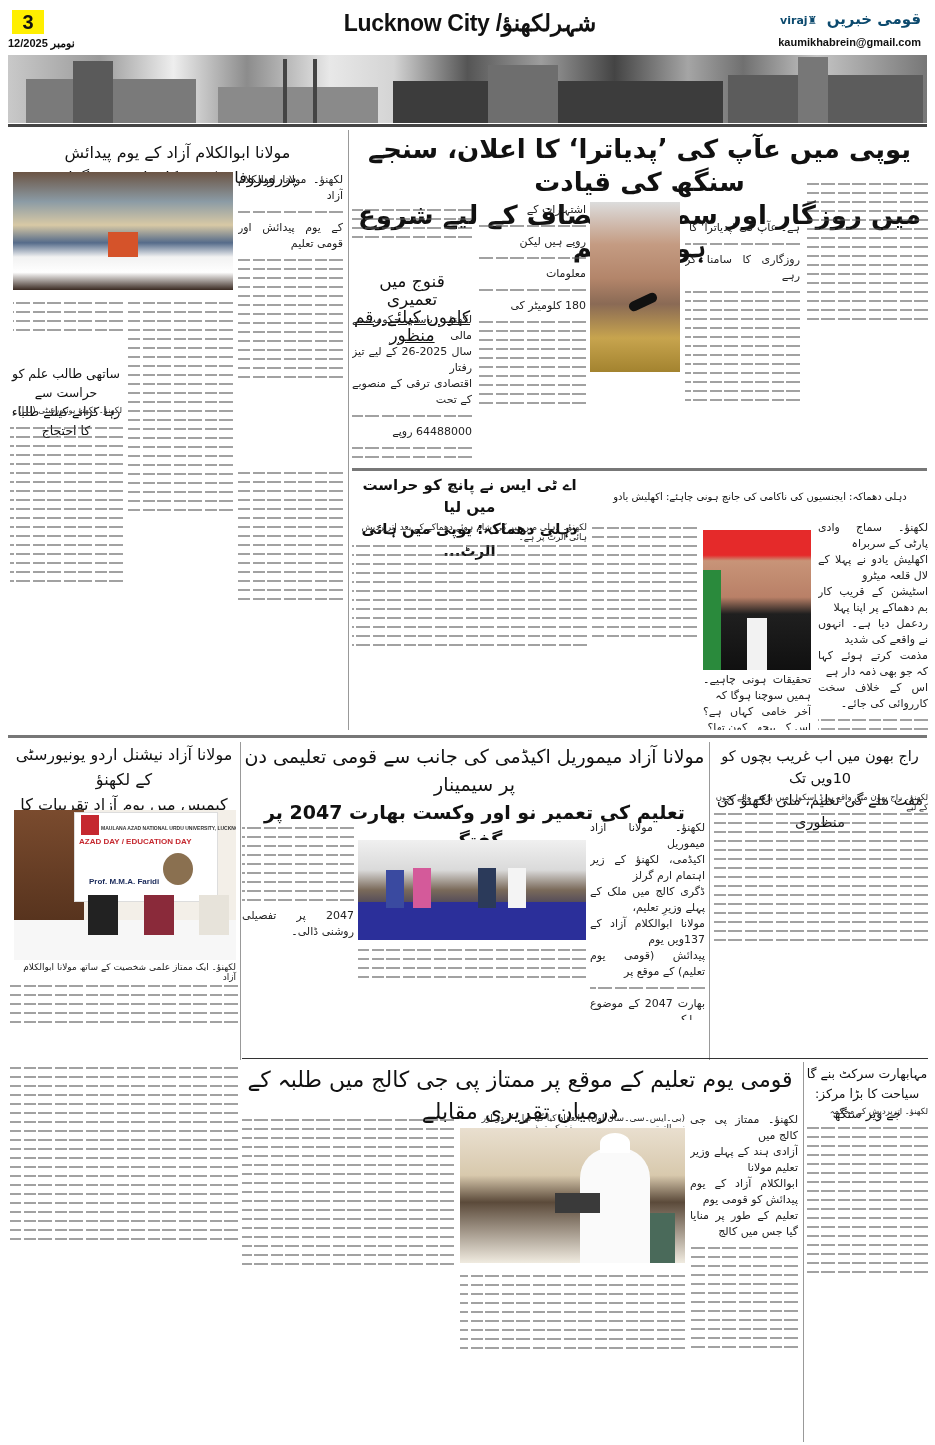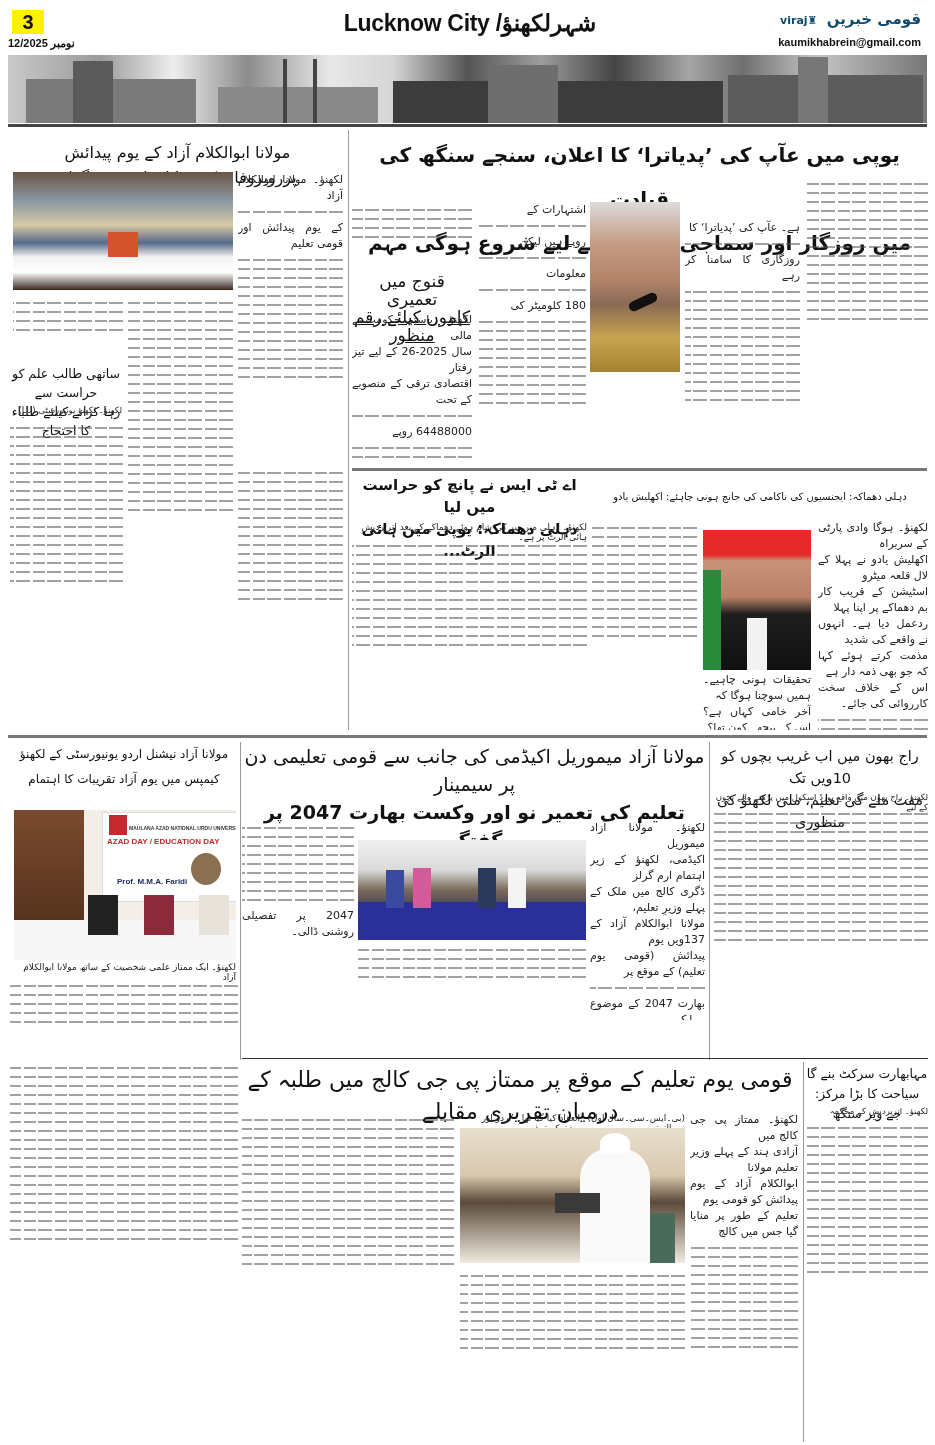--- a/index.html
+++ b/index.html
@@ -12,21 +12,21 @@
   .section-title { position: absolute; left: 300px; top: 10px; width: 340px; text-align: center; font: bold 23px "Liberation Sans", sans-serif; letter-spacing: -0.3px; }
   .brand { position: absolute; right: 14px; top: 10px; font: bold 15px "DejaVu Sans", sans-serif; color: #0c4a6e; direction: rtl; }
   .brand .logo { display: inline-block; font-size: 11px; font-weight: bold; margin-right: 4px; }
   .email { position: absolute; right: 14px; top: 36px; font: bold 11px "Liberation Sans", sans-serif; }
 
   .banner { position: absolute; left: 8px; top: 55px; width: 919px; height: 68px; background: linear-gradient(90deg, #c9c9c9 0%, #9a9a9a 10%, #eee 18%, #8c8c8c 26%, #e8e8e8 35%, #d4d4d4 42%, #555 50%, #9d9d9d 58%, #444 66%, #a5a5a5 74%, #707070 80%, #c5c5c5 88%, #777 100%); overflow: hidden; }
   .banner .bld { position: absolute; bottom: 0; background: #6a6a6a; }
   .banner-rule { position: absolute; left: 8px; top: 124px; width: 919px; height: 3px; background: #444; }
 
   .urdu { direction: rtl; text-align: right; font-family: "DejaVu Sans", sans-serif; }
-  .hl-big { font-weight: bold; font-size: 20px; line-height: 44px; text-align: center; }
+  .hl-big { font-weight: bold; font-size: 26px; line-height: 33px; text-align: center; }
   .hl-mid { font-size: 19px; line-height: 25px; text-align: center; }
   .hl-sm { font-size: 14px; line-height: 19px; text-align: center; }
   .hl-bold { font-weight: bold; }
 
   .col-text { position: absolute; overflow: hidden; font-size: 11px; line-height: 16px; color: #222; direction: rtl; text-align: justify; }
   .col-text .line { display: block; height: 2px; margin: 7px 0; background: repeating-linear-gradient(270deg, #555 0 14px, transparent 14px 16px, #555 16px 28px, transparent 28px 31px); opacity: 0.55; }
 
   .photo { position: absolute; overflow: hidden; }
   .rule-h { position: absolute; height: 3px; background: #777; }
   .rule-v { position: absolute; width: 1px; background: #999; }
@@ -208,21 +208,21 @@
     <span class="line"></span>
     <span class="line"></span>
     <span class="line"></span>
     <span class="line"></span>
     <span class="line"></span>
     <span class="line"></span>
 </div>
 
 <div class="urdu hl-mid" style="position:absolute;left:592px;top:484px;width:336px;font-size:10px;">دہلی دھماکہ: ایجنسیوں کی ناکامی کی جانچ ہونی چاہئے: اکھلیش یادو</div>
 <div class="col-text" style="left:818px;top:520px;width:110px;height:210px;">
-  <span>لکھنؤ۔ ہوگا وادی پارٹی کے سربراہ</span><br><span>اکھلیش یادو نے پہلا کے لال قلعہ میٹرو</span><br><span>اسٹیشن کے قریب کار بم دھماکے پر اپنا پہلا</span><br><span>ردعمل دیا ہے۔ انہوں نے واقعے کی شدید</span><br><span>مذمت کرتے ہوئے کہا کہ جو بھی ذمہ دار ہے</span><br><span>اس کے خلاف سخت کارروائی کی جائے۔</span><span class="line"></span><span class="line"></span>
+  <span>لکھنؤ۔ سماج وادی پارٹی کے سربراہ</span><br><span>اکھلیش یادو نے پہلا کے لال قلعہ میٹرو</span><br><span>اسٹیشن کے قریب کار بم دھماکے پر اپنا پہلا</span><br><span>ردعمل دیا ہے۔ انہوں نے واقعے کی شدید</span><br><span>مذمت کرتے ہوئے کہا کہ جو بھی ذمہ دار ہے</span><br><span>اس کے خلاف سخت کارروائی کی جائے۔</span><span class="line"></span><span class="line"></span>
 </div>
 <div class="photo" style="left:703px;top:530px;width:108px;height:140px;background:linear-gradient(180deg,#e52a2a 0%,#e52a2a 18%,#c89478 22%,#b98067 48%,#1f1f1f 60%,#101010 100%);">
   <div style="position:absolute;left:0;top:40px;width:18px;height:100px;background:#2a8a3c;"></div>
   <div style="position:absolute;left:44px;top:88px;width:20px;height:52px;background:#f2f2f2;"></div>
 </div>
 <div class="col-text" style="left:703px;top:672px;width:108px;height:58px;">
   <span>تحقیقات ہونی چاہیے۔ ہمیں سوچنا ہوگا کہ</span><br><span>آخر خامی کہاں ہے؟ اس کے پیچھے کون تھا؟</span>
 </div>
 <div class="col-text" style="left:592px;top:520px;width:105px;height:210px;">
   <span class="line"></span>
@@ -235,27 +235,27 @@
     <span class="line"></span>
     <span class="line"></span>
     <span class="line"></span>
     <span class="line"></span>
     <span class="line"></span>
     <span class="line"></span>
 </div>
 
 <div class="rule-h" style="left:8px;top:735px;width:919px;"></div>
 
-<div class="urdu hl-mid" style="position:absolute;left:10px;top:742px;width:228px;font-size:12px;line-height:25px;">
+<div class="urdu hl-mid" style="position:absolute;left:10px;top:742px;width:228px;font-size:16px;line-height:25px;">
   <div>مولانا آزاد نیشنل اردو یونیورسٹی کے لکھنؤ</div>
   <div>کیمپس میں یوم آزاد تقریبات کا اہتمام</div>
 </div>
 <div class="photo" style="left:14px;top:810px;width:222px;height:150px;background:#f3efe8;">
   <div style="position:absolute;left:0;top:0;width:70px;height:150px;background:linear-gradient(180deg,#7a4b2e,#4b2b18);"></div>
-  <div style="position:absolute;left:88px;top:2px;width:144px;height:90px;background:#ffffff;border:1px solid #ddd;">
+  <div style="position:absolute;left:60px;top:2px;width:144px;height:90px;background:#ffffff;border:1px solid #ddd;">
     <div style="position:absolute;left:6px;top:2px;width:18px;height:20px;background:#c5282f;"></div>
     <div style="position:absolute;left:26px;top:12px;font:bold 5px 'Liberation Sans',sans-serif;color:#333;white-space:nowrap;">MAULANA AZAD NATIONAL URDU UNIVERSITY, LUCKNOW</div>
     <div style="position:absolute;left:4px;top:24px;font:bold 8px 'Liberation Sans',sans-serif;color:#c5282f;white-space:nowrap;">AZAD DAY / EDUCATION DAY</div>
     <div style="position:absolute;left:14px;top:64px;font:bold 8px 'Liberation Sans',sans-serif;color:#1a2a5a;white-space:nowrap;">Prof. M.M.A. Faridi</div>
     <div style="position:absolute;left:88px;top:40px;width:30px;height:32px;background:#8a7050;border-radius:50%;"></div>
   </div>
   <div style="position:absolute;left:0;top:110px;width:222px;height:40px;background:#f7f7f7;"></div>
   <div style="position:absolute;left:74px;top:85px;width:30px;height:40px;background:#222;"></div>
   <div style="position:absolute;left:130px;top:85px;width:30px;height:40px;background:#8a2a3a;"></div>
   <div style="position:absolute;left:185px;top:85px;width:30px;height:40px;background:#e7e3da;"></div>

